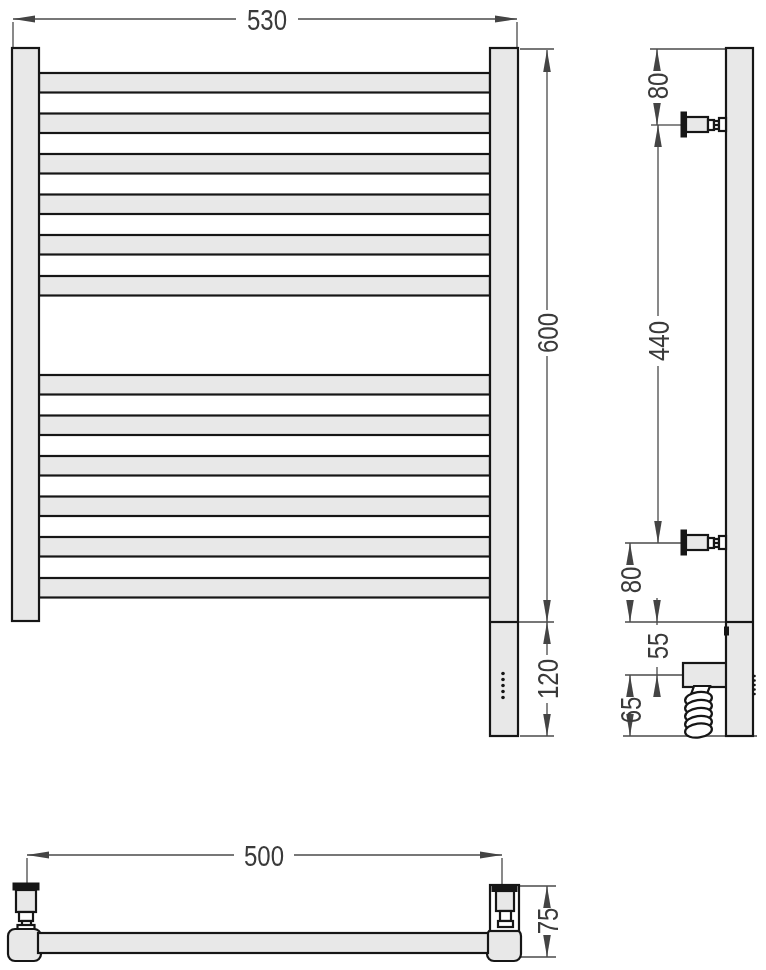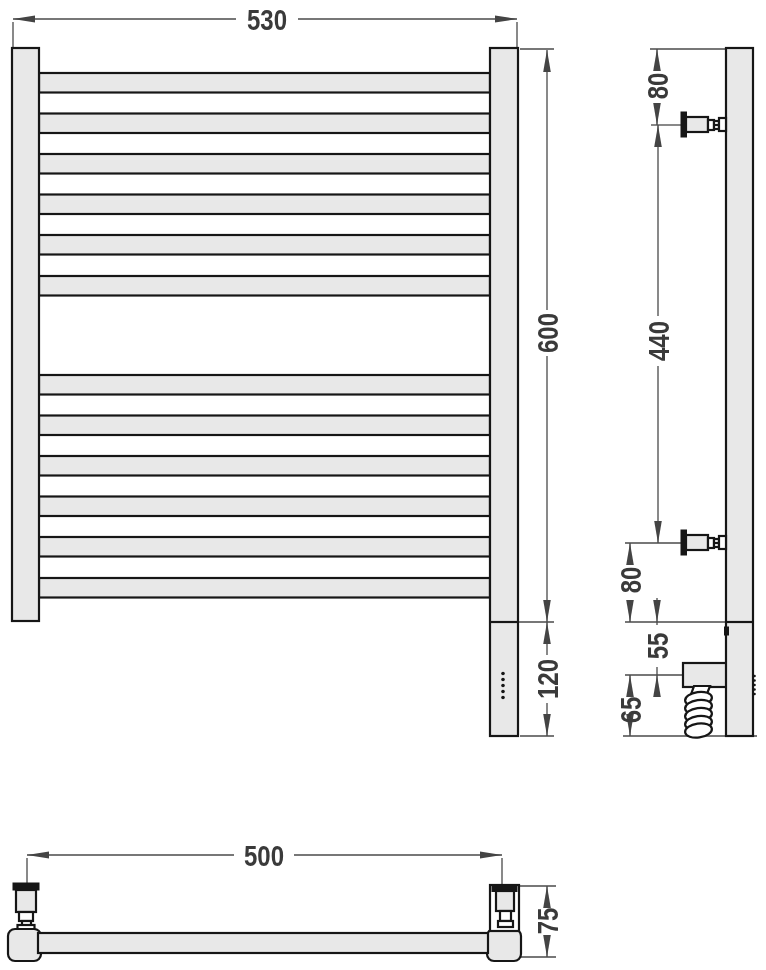--- a/index.html
+++ b/index.html
@@ -1,16 +1,16 @@
 <!DOCTYPE html>
 <html><head>
 <meta charset="utf-8">
 <style>
   html,body{margin:0;padding:0;background:#ffffff;}
-  .canvas{position:relative;width:766px;height:970px;background:#ffffff;overflow:hidden;font-weight:bold;}
+  .canvas{position:relative;width:766px;height:970px;background:#ffffff;overflow:hidden;}
   svg{display:block;}
   .part{fill:#e8e8e8;stroke:#161616;stroke-width:2.2;}
   .part-white{fill:#ffffff;stroke:#161616;stroke-width:2.2;}
   .part-black{fill:#161616;stroke:#161616;stroke-width:1;}
   .pline{stroke:#161616;stroke-width:2.2;fill:none;}
   .dim{stroke:#4a4a4a;stroke-width:1.3;fill:none;}
   .arrow{fill:#444444;stroke:none;}
   .lbl{font-family:"Liberation Sans","DejaVu Sans",sans-serif;font-size:30px;fill:#3a3a3a;}
   .dot{fill:#161616;}
 </style>

